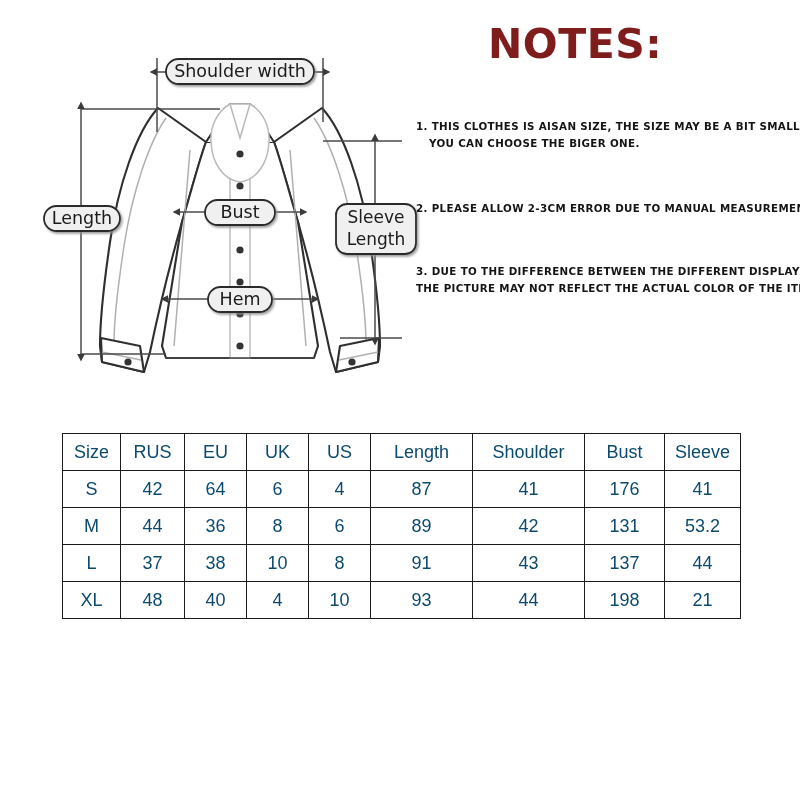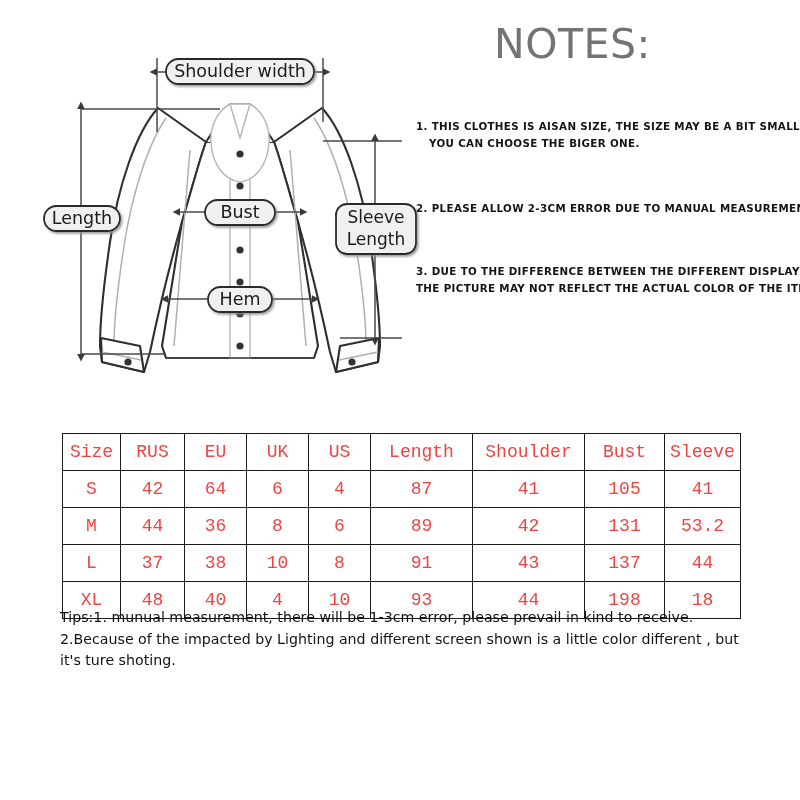--- a/index.html
+++ b/index.html
@@ -52,26 +52,25 @@
     left: 410px;
     top: 18px;
     width: 390px;
     height: 330px;
   }
   .notes-title {
     position: absolute;
     left: 78px;
     top: 6px;
     font-family: "DejaVu Sans", sans-serif;
-    font-weight: normal;
+    font-weight: bold;
     font-size: 41px;
     letter-spacing: 0.5px;
-    color: #737373;
+    color: #7f1d1d;
     line-height: 1;
-    margin-left: 6px;
   }
   .note-item {
     position: absolute;
     font-family: "DejaVu Sans", sans-serif;
     font-weight: bold;
     font-size: 10.3px;
     letter-spacing: 0.35px;
     color: #151515;
     line-height: 1.65;
     white-space: nowrap;
@@ -90,24 +89,24 @@
     border-collapse: collapse;
     table-layout: fixed;
     width: 678px;
   }
   .size-table td,
   .size-table th {
     border: 1.6px solid #1b1b1b;
     height: 36px;
     text-align: center;
     vertical-align: middle;
-    font-family: Liberation Mono, monospace;
+    font-family: Liberation Sans, sans-serif;
     font-size: 18px;
     font-weight: normal;
-    color: #ef4444;
+    color: #0c4a6e;
     padding: 0;
   }
   .size-table th { font-weight: normal; }
 
   .col-size     { width: 58px; }
   .col-rus      { width: 64px; }
   .col-eu       { width: 62px; }
   .col-uk       { width: 62px; }
   .col-us       { width: 62px; }
   .col-length   { width: 102px; }
@@ -294,21 +293,21 @@
     </thead>
     <tbody>
       <tr>
         <td>S</td>
         <td>42</td>
         <td>64</td>
         <td>6</td>
         <td>4</td>
         <td>87</td>
         <td>41</td>
-        <td>105</td>
+        <td>176</td>
         <td>41</td>
       </tr>
       <tr>
         <td>M</td>
         <td>44</td>
         <td>36</td>
         <td>8</td>
         <td>6</td>
         <td>89</td>
         <td>42</td>
@@ -328,24 +327,19 @@
       </tr>
       <tr>
         <td>XL</td>
         <td>48</td>
         <td>40</td>
         <td>4</td>
         <td>10</td>
         <td>93</td>
         <td>44</td>
         <td>198</td>
-        <td>18</td>
+        <td>21</td>
       </tr>
     </tbody>
   </table>
 
-  <div class="tips">
-    <span>Tips:1. munual measurement, there will be 1-3cm error, please prevail in kind to receive.</span>
-    <span>2.Because of the impacted by Lighting and different screen shown is a little color different , but</span>
-    <span class="tips-3">it's ture shoting.</span>
-  </div>
 
 </div>
 
 </body></html>

